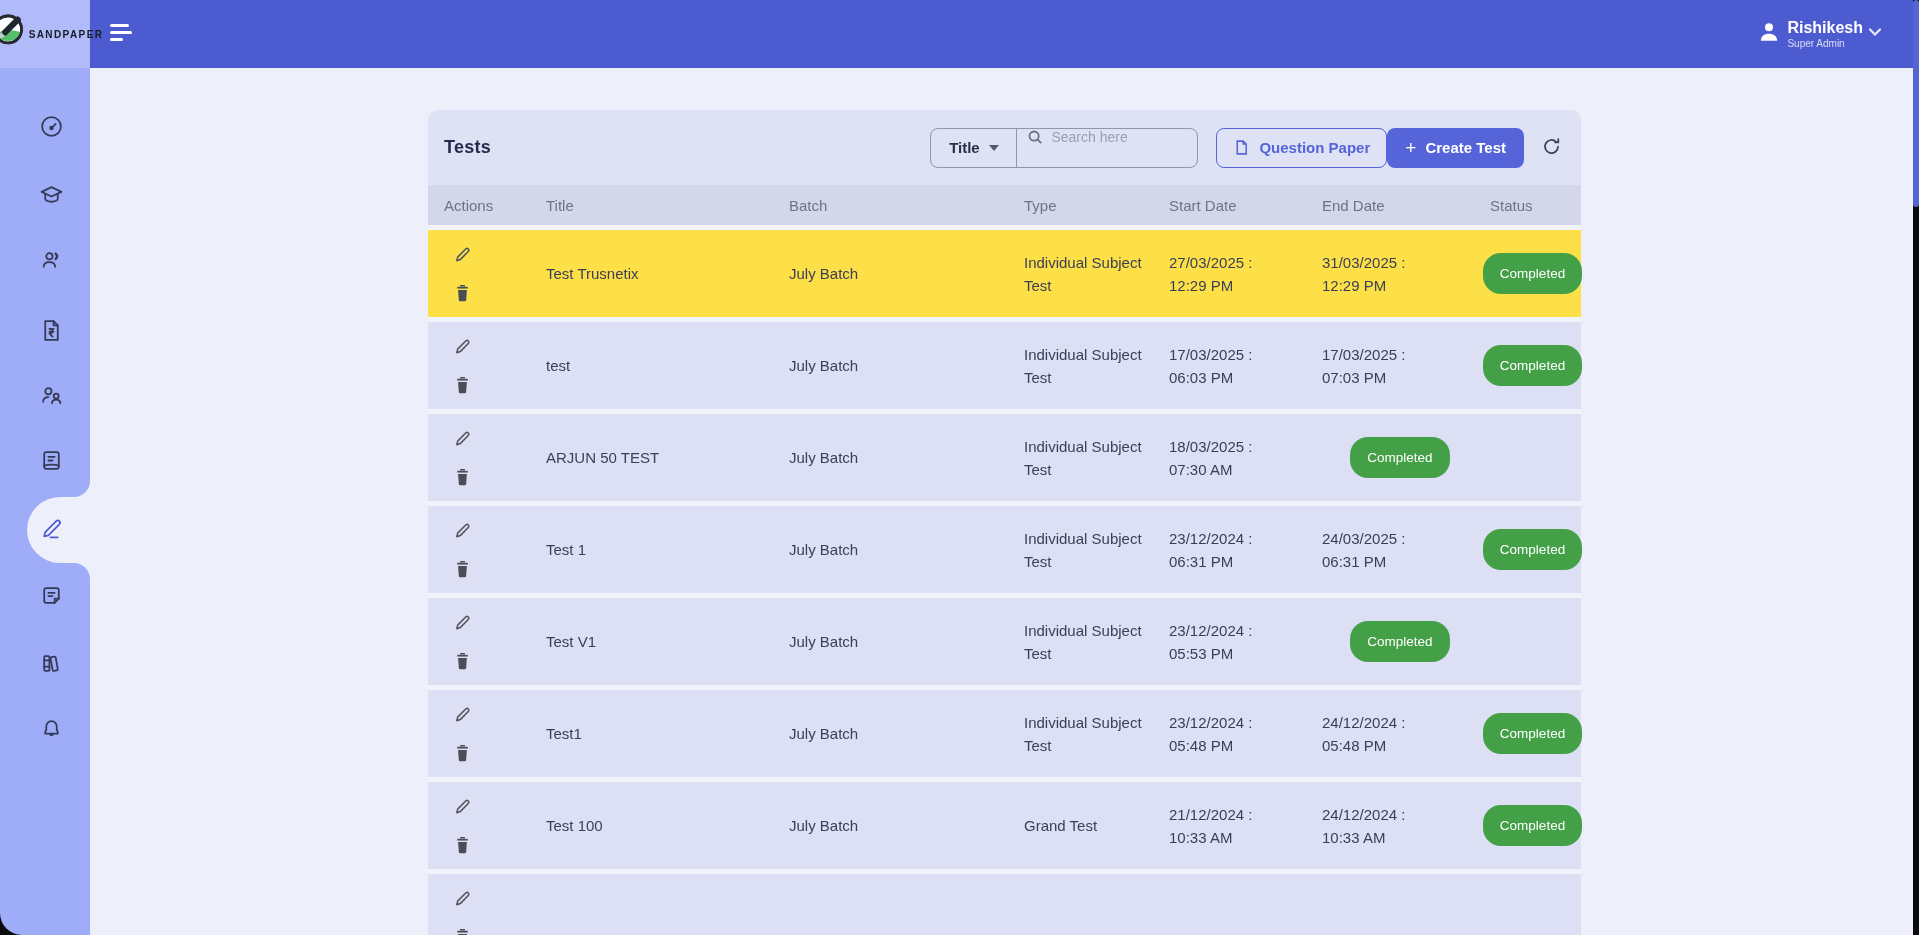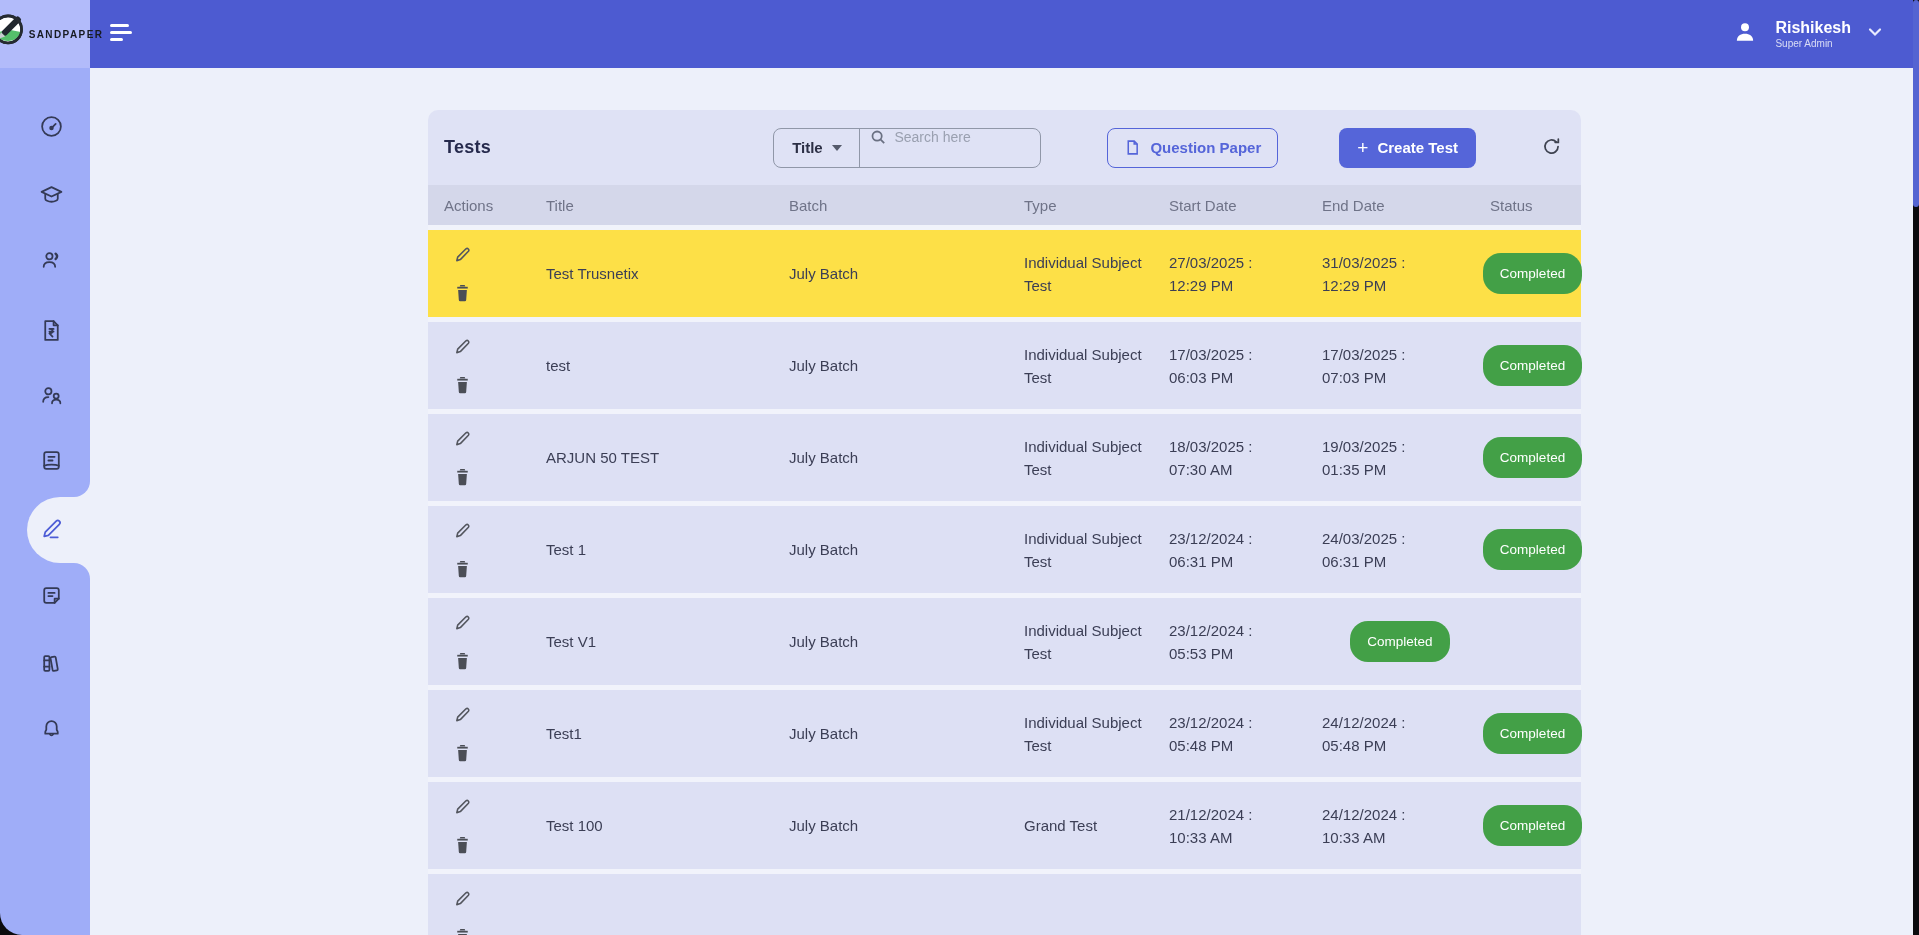--- a/index.html
+++ b/index.html
@@ -32,54 +32,54 @@
   .fillet.top { top:481px; } .fillet.top::after { border-bottom-right-radius:16px; }
   .fillet.bot { top:563px; } .fillet.bot::after { border-top-right-radius:16px; }
   .nav-item.active { z-index:3; }
 
   
   .hamburger { position:absolute; left:20px; top:24px; width:24px; height:20px; cursor:pointer; }
   .hamburger span { display:block; background:#fff; height:2.6px; border-radius:2px; margin-bottom:4.6px; }
   .hamburger span:nth-child(1){ width:19px; } .hamburger span:nth-child(2){ width:22px; }
   .hamburger span:nth-child(3){ width:13px; }
   .user-block { position:absolute; right:30px; top:0; height:68px; display:flex;
-    align-items:center; gap:16px; cursor:pointer; }
+    align-items:center; gap:4px; cursor:pointer; }
   .user-icon svg { width:28px; height:28px; fill:#fff; }
   .user-texts { display:flex; flex-direction:column; line-height:1.25; }
   .user-name { color:#fff; font-weight:700; font-size:16px; }
   .user-role { color:rgba(255,255,255,.78); font-size:10px; }
   .chev svg { width:16px; height:16px; stroke:#e8eaff; stroke-width:2.2; fill:none; stroke-linecap:round; }
 
   
   .scroll-track { position:absolute; right:0; top:0; width:6px; height:935px; background:#0b0b0e; z-index:5; }
   .scroll-thumb { position:absolute; top:0; left:0; width:6px; height:207px; background:#5464d2; border-radius:3px; }
 
   
   .card { position:absolute; left:338px; top:42px; width:1153px; height:1010px;
     background:var(--card-bg,#dfe2f5); border-radius:10px; }
-  .card-head { height:75px; display:flex; align-items:center; padding:16px 16px;gap:48px; }
+  .card-head { height:75px; display:flex; align-items:center; padding:16px 16px; }
   .page-title { font-size:18px; font-weight:700; color:#262a4d; margin-right:auto; letter-spacing:.3px; }
 
   .filter-search { display:flex; align-items:stretch; height:40px; width:268px;
     border:1px solid #9097a8; border-radius:8px; margin-right:18px; background:transparent; }
   .filter { width:86px; display:flex; align-items:center; justify-content:center; gap:9px;
     cursor:pointer; border-right:1px solid #9097a8; }
   .filter-label { font-size:15px; font-weight:600; color:#2c2f45; }
   .caret { width:0; height:0; border-left:5px solid transparent; border-right:5px solid transparent;
     border-top:6px solid #555a6b; }
   .search { flex:1; display:flex; align-items:flex-start; gap:8px; padding:0 10px; }
   .search svg { width:16px; height:16px; stroke:#6a7082; stroke-width:2; fill:none; flex:none; }
   .search input { border:none; outline:none; background:transparent; width:100%;
     font-size:14px; color:#2c2f45; font-family:inherit; }
   .search input::placeholder { color:#9aa0b0; }
 
   .btn { height:40px; border-radius:8px; display:flex; align-items:center; gap:9px;
     font-size:15px; font-weight:600; cursor:pointer; font-family:inherit; }
   .btn-outline { border:1px solid var(--accent,#5565d9); color:var(--accent,#5565d9);
-    background:transparent; padding:0 16px; margin-right:13px; }
+    background:transparent; padding:0 16px; }
   .btn-outline svg { width:17px; height:17px; stroke:var(--accent,#5565d9); stroke-width:1.8; fill:none; }
   .btn-fill { border:none; background:var(--accent,#5565d9); color:#fff; padding:0 18px; margin-right:17px; }
   .btn-fill .plus { font-size:19px; font-weight:400; line-height:1; }
   .refresh { width:24px; height:24px; cursor:pointer; }
   .refresh svg { width:21px; height:21px; stroke:#3e4250; stroke-width:2; fill:none; stroke-linecap:round; }
 
   
   .grid-cols { display:grid; grid-template-columns:112px 243px 235px 145px 153px 168px 97px; }
   .thead { height:40px; background:var(--thead-bg,#d4d7ea); align-items:center; }
   .thead .hcell { font-size:15px; color:#6f7388; padding-left:6px; }
@@ -330,21 +330,20 @@
                 <path d="M9.5 3.5 h5 l.7 1.5 H8.8 Z"></path>
                 <rect x="6" y="5.5" width="12" height="2"></rect>
                 <path d="M7 9 h10 l-.8 11.5 a1.5 1.5 0 0 1-1.5 1.4 H9.3 a1.5 1.5 0 0 1-1.5-1.4 Z"></path>
               </svg>
       </span>
     </div>
     <div class="cell">ARJUN 50 TEST</div>
     <div class="cell">July Batch</div>
     <div class="cell wrap"><span>Individual Subject Test</span></div>
     <div class="cell date"><span>18/03/2025 : 07:30 AM</span></div>
-    <div class="cell date"><span>19/03/2025 : 01:35 PM</span></div>
     <div class="cell status-cell">
       <span class="badge">Completed</span>
     </div>
   </div>
 
   <div class="trow grid-cols">
     <div class="cell actions-cell">
       <span class="icon-btn edit">
         <svg viewBox="0 0 24 24">
                 <path d="M6.5 15 L16 5.5 a2 2 0 0 1 2.8 2.8 L9.5 17.8 l-4 1.2 1-4 Z"></path>

